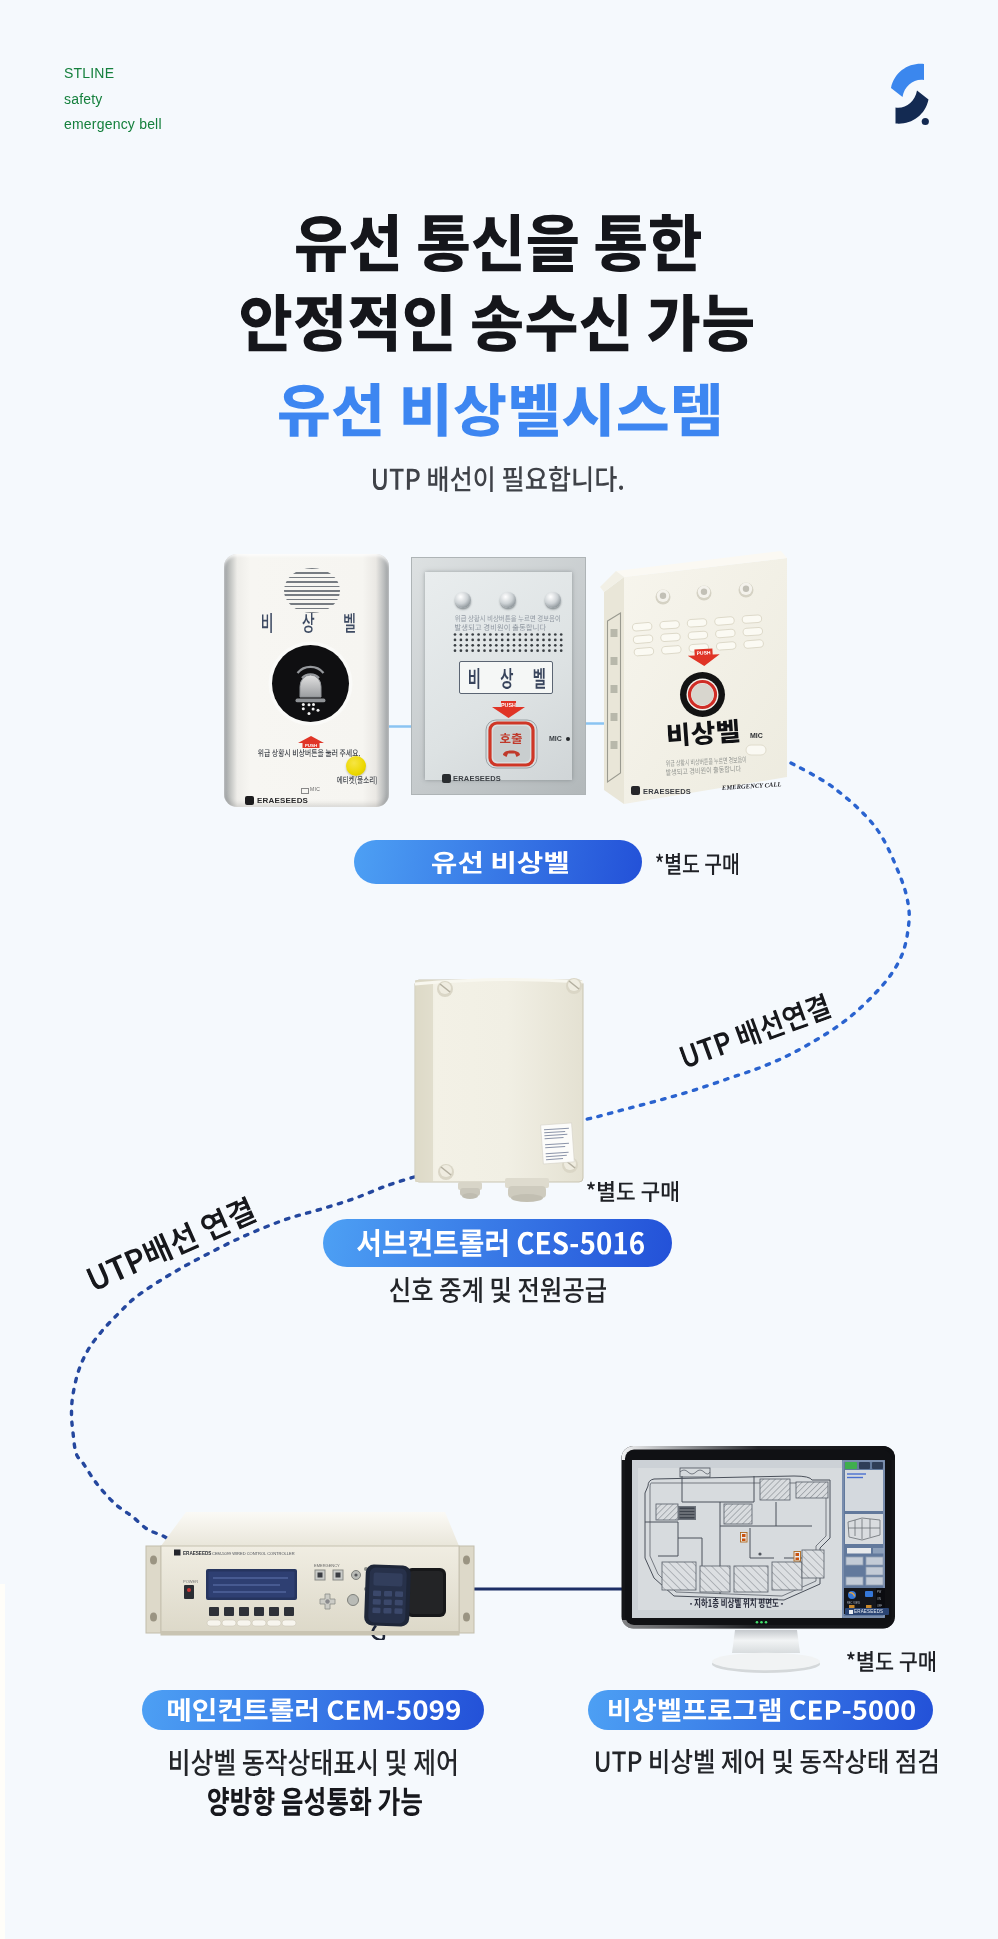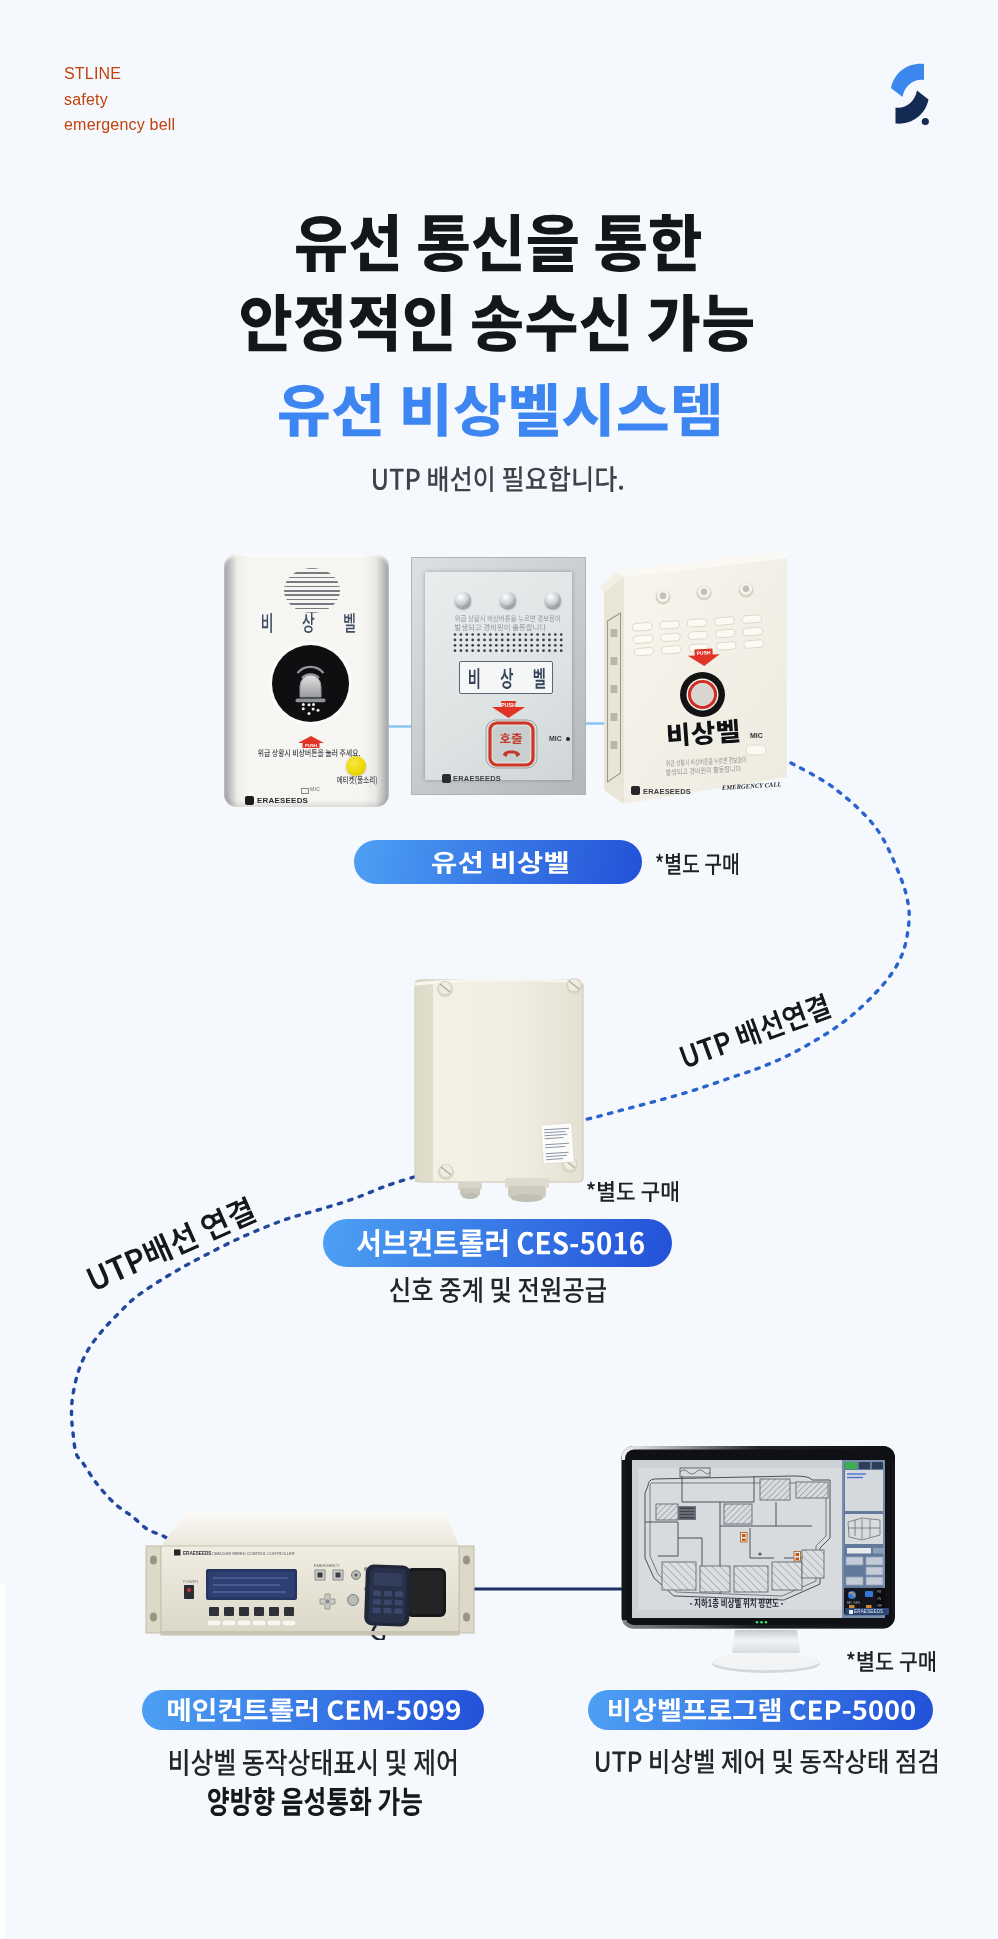--- a/index.html
+++ b/index.html
@@ -1,20 +1,20 @@
 <!DOCTYPE html>
 <html><head><meta charset="utf-8"><style>
 html,body{margin:0;padding:0;}
 body{width:998px;height:1939px;position:relative;overflow:hidden;background:#f5f9fd;
 font-family:"Liberation Sans",sans-serif;}
 .abs{position:absolute;}
 </style></head><body>
 
 <div class="abs" style="left:0;top:1584px;width:5px;height:355px;background:#fffef9"></div>
-<div class="abs" style="left:64px;top:61px;font-size:16px;line-height:25.5px;color:#c2410c;letter-spacing:.2px">STLINE<br>safety<br>emergency bell</div>
+<div class="abs" style="left:64px;top:61px;font-size:14px;line-height:25.5px;color:#15803d;letter-spacing:.2px">STLINE<br>safety<br>emergency bell</div>
 <svg class="abs" style="left:888px;top:62px" width="44" height="64" viewBox="0 0 44 64">
 <path d="M36 2 C21 0.5 6.5 9.5 3 26 L14.5 35 C16.5 23.5 26 16.5 36 18 Z" fill="#3b87ee"></path>
 <path d="M7.5 61.5 C22.5 63 37 54 40.5 37.5 L29 28.5 C27 40 17.5 47 7.5 45.5 Z" fill="#132a52"></path>
 <circle cx="37.3" cy="59.5" r="3.6" fill="#132a52"></circle>
 </svg>
 <svg class="abs" style="left:296px;top:214px;" width="405" height="58" viewBox="3.8 -84.2 683.2 93.4" preserveAspectRatio="none">
     <path d="M22 -25H37V9H22ZM54 -25H69V9H54ZM4 -33H88V-21H4ZM46 -81Q56 -81 63 -78Q71 -76 75 -71Q80 -66 80 -60Q80 -54 75 -49Q71 -44 63 -42Q56 -39 46 -39Q36 -39 28 -42Q20 -44 16 -49Q12 -54 12 -60Q12 -66 16 -71Q20 -76 28 -78Q36 -81 46 -81ZM46 -69Q40 -69 36 -68Q32 -67 29 -65Q27 -63 27 -60Q27 -57 29 -55Q32 -53 36 -52Q40 -51 46 -51Q52 -51 56 -52Q60 -53 62 -55Q65 -57 65 -60Q65 -63 62 -65Q60 -67 56 -68Q52 -69 46 -69Z M143 -65H164V-53H143ZM117 -78H128V-69Q128 -59 126 -51Q123 -42 118 -36Q112 -30 103 -26L95 -38Q101 -40 105 -43Q109 -46 112 -50Q114 -54 115 -59Q117 -64 117 -69ZM120 -78H132V-69Q132 -64 133 -60Q134 -56 136 -52Q138 -48 142 -45Q146 -42 152 -40L144 -29Q135 -32 130 -38Q125 -44 122 -52Q120 -60 120 -69ZM159 -84H174V-15H159ZM112 -4H176V8H112ZM112 -22H127V3H112Z M210 -36H295V-25H210ZM245 -46H260V-32H245ZM221 -52H286V-41H221ZM221 -82H285V-71H235V-46H221ZM231 -67H283V-56H231ZM253 -22Q268 -22 276 -18Q285 -14 285 -6Q285 1 276 5Q268 9 253 9Q237 9 229 5Q220 1 220 -6Q220 -14 229 -18Q237 -22 253 -22ZM252 -11Q243 -11 239 -10Q235 -9 235 -6Q235 -4 239 -3Q243 -1 252 -1Q262 -1 266 -3Q270 -4 270 -6Q270 -9 266 -10Q262 -11 252 -11Z M366 -84H380V-16H366ZM318 -4H383V8H318ZM318 -23H332V2H318ZM324 -79H336V-70Q336 -61 333 -53Q330 -44 325 -38Q319 -32 309 -28L302 -40Q310 -43 315 -48Q320 -52 322 -58Q324 -64 324 -70ZM327 -79H339V-70Q339 -66 340 -61Q341 -57 344 -53Q346 -49 350 -46Q354 -43 360 -42L353 -30Q343 -33 338 -39Q332 -45 329 -53Q327 -61 327 -70Z M437 -83Q453 -83 462 -79Q471 -75 471 -67Q471 -59 462 -55Q453 -51 437 -51Q421 -51 412 -55Q403 -59 403 -67Q403 -75 412 -79Q421 -83 437 -83ZM437 -72Q430 -72 426 -72Q422 -71 420 -70Q418 -69 418 -67Q418 -65 420 -64Q422 -63 426 -62Q430 -62 437 -62Q443 -62 447 -62Q452 -63 453 -64Q455 -65 455 -67Q455 -69 453 -70Q452 -71 447 -72Q443 -72 437 -72ZM395 -47H479V-36H395ZM404 -31H469V-7H419V1H404V-17H454V-20H404ZM404 -2H471V9H404Z M509 -36H594V-25H509ZM544 -46H559V-32H544ZM520 -52H585V-41H520ZM520 -82H584V-71H534V-46H520ZM530 -67H582V-56H530ZM551 -22Q567 -22 575 -18Q584 -14 584 -6Q584 1 575 5Q567 9 551 9Q536 9 527 5Q519 1 519 -6Q519 -14 527 -18Q536 -22 551 -22ZM551 -11Q542 -11 538 -10Q534 -9 534 -6Q534 -4 538 -3Q542 -1 551 -1Q561 -1 565 -3Q569 -4 569 -6Q569 -9 565 -10Q561 -11 551 -11Z M660 -84H675V-14H660ZM671 -56H687V-44H671ZM601 -75H656V-63H601ZM629 -60Q635 -60 641 -58Q646 -56 649 -52Q652 -48 652 -42Q652 -37 649 -33Q646 -29 641 -26Q635 -24 629 -24Q622 -24 617 -26Q612 -29 609 -33Q606 -37 606 -42Q606 -48 609 -52Q612 -56 617 -58Q622 -60 629 -60ZM629 -49Q625 -49 622 -48Q620 -46 620 -42Q620 -39 622 -37Q625 -35 629 -35Q633 -35 635 -37Q638 -39 638 -42Q638 -46 635 -48Q633 -49 629 -49ZM621 -84H636V-69H621ZM614 -4H678V8H614ZM614 -20H629V1H614Z" fill="#15161b"></path>
   </svg>
 <svg class="abs" style="left:241px;top:294px;" width="512" height="58" viewBox="4.1 -84.2 865.7 93.5" preserveAspectRatio="none">
     <path d="M63 -84H77V-17H63ZM73 -58H89V-46H73ZM17 -4H81V8H17ZM17 -24H32V1H17ZM30 -78Q37 -78 43 -75Q49 -72 52 -67Q55 -61 55 -54Q55 -48 52 -42Q49 -37 43 -34Q37 -30 30 -30Q23 -30 17 -34Q11 -37 8 -42Q4 -48 4 -54Q4 -61 8 -67Q11 -72 17 -75Q23 -78 30 -78ZM30 -65Q27 -65 24 -64Q22 -63 20 -60Q18 -58 18 -54Q18 -51 20 -48Q22 -46 24 -45Q27 -43 30 -43Q33 -43 35 -45Q38 -46 39 -48Q41 -51 41 -54Q41 -58 39 -60Q38 -63 35 -64Q33 -65 30 -65Z M147 -62H163V-50H147ZM159 -84H174V-29H159ZM142 -27Q152 -27 160 -25Q167 -23 171 -19Q174 -14 174 -9Q174 -0 166 5Q157 9 142 9Q127 9 119 5Q110 -0 110 -9Q110 -14 114 -19Q118 -23 125 -25Q132 -27 142 -27ZM142 -16Q137 -16 133 -15Q129 -14 127 -13Q125 -11 125 -9Q125 -6 127 -5Q129 -3 133 -3Q137 -2 142 -2Q148 -2 152 -3Q156 -3 158 -5Q160 -6 160 -9Q160 -11 158 -13Q156 -14 152 -15Q148 -16 142 -16ZM117 -75H129V-69Q129 -60 126 -52Q123 -44 118 -38Q112 -32 103 -28L95 -40Q101 -42 105 -45Q109 -48 112 -52Q114 -56 116 -61Q117 -65 117 -69ZM120 -75H132V-69Q132 -64 134 -59Q136 -53 140 -49Q145 -45 152 -42L145 -31Q136 -34 131 -40Q125 -45 122 -53Q120 -61 120 -69ZM99 -79H149V-67H99Z M209 -75H221V-69Q221 -61 218 -52Q215 -44 210 -38Q204 -32 194 -29L187 -41Q193 -43 197 -46Q201 -49 204 -53Q206 -57 208 -61Q209 -65 209 -69ZM212 -75H224V-69Q224 -64 226 -59Q228 -54 232 -49Q237 -45 244 -42L237 -31Q228 -34 223 -40Q217 -45 214 -53Q212 -61 212 -69ZM239 -62H256V-50H239ZM191 -79H241V-68H191ZM202 -25H266V9H251V-13H202ZM251 -84H266V-29H251Z M343 -84H358V-17H343ZM295 -4H360V8H295ZM295 -24H310V1H295ZM307 -78Q314 -78 320 -75Q325 -72 329 -67Q332 -61 332 -54Q332 -48 329 -42Q325 -37 320 -34Q314 -31 307 -31Q299 -31 294 -34Q288 -37 284 -42Q281 -48 281 -54Q281 -61 284 -67Q288 -72 294 -75Q299 -78 307 -78ZM307 -66Q303 -66 301 -64Q298 -63 297 -61Q295 -58 295 -54Q295 -51 297 -48Q298 -46 301 -45Q303 -43 307 -43Q310 -43 312 -45Q315 -46 316 -48Q318 -51 318 -54Q318 -58 316 -61Q315 -63 312 -64Q310 -66 307 -66Z M429 -51H444V-34H429ZM429 -82H442V-80Q442 -75 440 -70Q439 -65 436 -61Q433 -57 428 -54Q424 -51 418 -48Q412 -46 404 -45L399 -57Q405 -57 410 -59Q415 -61 419 -63Q422 -65 425 -68Q427 -71 428 -74Q429 -77 429 -80ZM431 -82H444V-80Q444 -77 445 -74Q446 -71 448 -68Q451 -65 454 -63Q458 -61 463 -59Q468 -57 475 -57L469 -45Q462 -46 456 -48Q450 -51 445 -54Q440 -57 437 -61Q434 -65 433 -70Q431 -75 431 -80ZM395 -40H479V-29H395ZM437 -24Q452 -24 460 -20Q469 -15 469 -7Q469 1 460 5Q452 9 437 9Q421 9 413 5Q404 1 404 -7Q404 -15 413 -20Q421 -24 437 -24ZM437 -13Q428 -13 423 -12Q419 -11 419 -7Q419 -4 423 -3Q428 -2 437 -2Q445 -2 450 -3Q454 -4 454 -7Q454 -11 450 -12Q445 -13 437 -13Z M521 -82H534V-77Q534 -72 532 -67Q531 -62 528 -57Q525 -53 520 -50Q515 -46 509 -43Q503 -41 495 -40L489 -52Q496 -53 501 -54Q507 -56 510 -59Q514 -62 516 -65Q519 -68 520 -71Q521 -74 521 -77ZM524 -82H537V-77Q537 -74 538 -71Q539 -68 541 -65Q544 -62 547 -59Q551 -56 556 -54Q562 -53 568 -52L563 -40Q555 -41 549 -43Q542 -46 538 -50Q533 -53 530 -58Q527 -62 525 -67Q524 -72 524 -77ZM521 -25H536V9H521ZM487 -34H571V-22H487Z M642 -84H656V-16H642ZM594 -4H659V8H594ZM594 -23H608V2H594ZM600 -79H612V-70Q612 -61 609 -53Q606 -44 601 -38Q595 -32 585 -28L578 -40Q586 -43 591 -48Q596 -52 598 -58Q600 -64 600 -70ZM603 -79H615V-70Q615 -66 616 -61Q617 -57 620 -53Q622 -49 626 -46Q630 -43 636 -42L629 -30Q619 -33 614 -39Q608 -45 605 -53Q603 -61 603 -70Z M752 -84H767V9H752ZM763 -49H779V-37H763ZM727 -75H742Q742 -60 738 -48Q734 -35 725 -25Q716 -14 700 -7L692 -18Q704 -24 712 -32Q720 -39 724 -49Q727 -59 727 -72ZM697 -75H735V-63H697Z M796 -62H860V-50H796ZM796 -83H810V-56H796ZM786 -43H870V-31H786ZM827 -26Q842 -26 851 -21Q860 -17 860 -8Q860 -0 851 4Q842 9 827 9Q812 9 804 4Q795 -0 795 -8Q795 -17 804 -21Q812 -26 827 -26ZM827 -15Q821 -15 817 -14Q814 -13 812 -12Q810 -11 810 -8Q810 -6 812 -5Q814 -4 817 -3Q821 -2 827 -2Q833 -2 837 -3Q841 -4 843 -5Q845 -6 845 -8Q845 -11 843 -12Q841 -13 837 -14Q833 -15 827 -15Z" fill="#15161b"></path>

